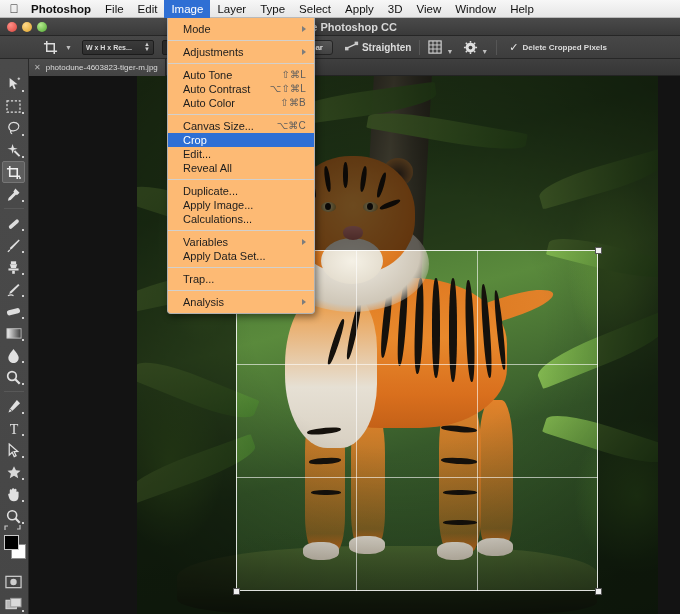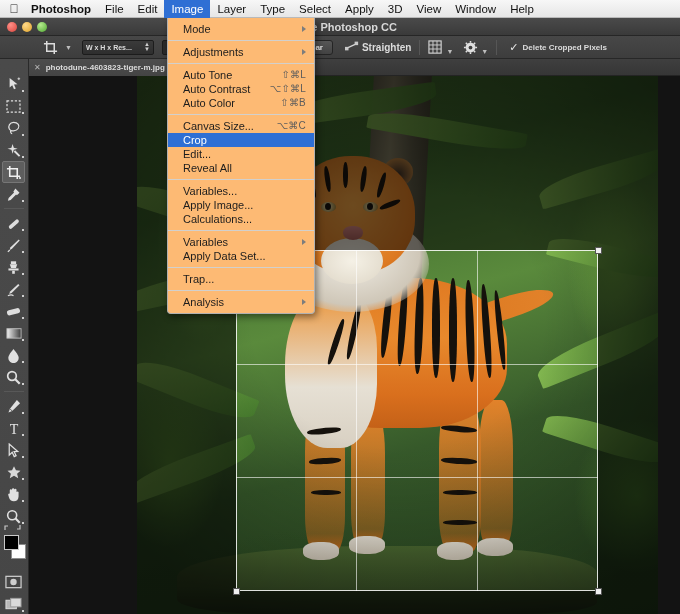--- a/index.html
+++ b/index.html
@@ -98,21 +98,21 @@
     background: linear-gradient(#3f3f3f, #363636);
     border-bottom: 1px solid #242424; z-index: 16;
   }
   .doc-tab {
     position: absolute; left: 0; top: 0; height: 17px;
     background: linear-gradient(#4d4d4d, #444);
     border-right: 1px solid #262626;
     display: flex; align-items: center; padding: 0 7px 0 5px; gap: 5px;
   }
   .doc-tab .x { color: #b5b5b5; font-size: 8px; }
-  .doc-tab .nm { color: #dcdcdc; font-size: 8px; font-weight: bold; white-space: nowrap; }
+  .doc-tab .nm { color: #dcdcdc; font-size: 8px; font-weight: normal; white-space: nowrap; }
 
   
   .toolbar {
     position: absolute; left: 0; top: 59px; width: 29px; height: 555px;
     background: linear-gradient(#4a4a4a, #464646);
     border-right: 1px solid #2a2a2a; z-index: 17;
     padding-top: 14px;
   }
   .tool {
     position: relative; width: 27px; height: 22px;
@@ -640,21 +640,21 @@
     </div>
     <div class="mi">
       <span class="label">Edit...</span>
     </div>
     <div class="mi">
       <span class="label">Reveal All</span>
     </div>
     <div class="msep"></div>
 
     <div class="mi">
-      <span class="label">Variables...</span>
+      <span class="label">Duplicate...</span>
     </div>
     <div class="mi">
       <span class="label">Apply Image...</span>
     </div>
     <div class="mi">
       <span class="label">Calculations...</span>
     </div>
     <div class="msep"></div>
 
     <div class="mi">

